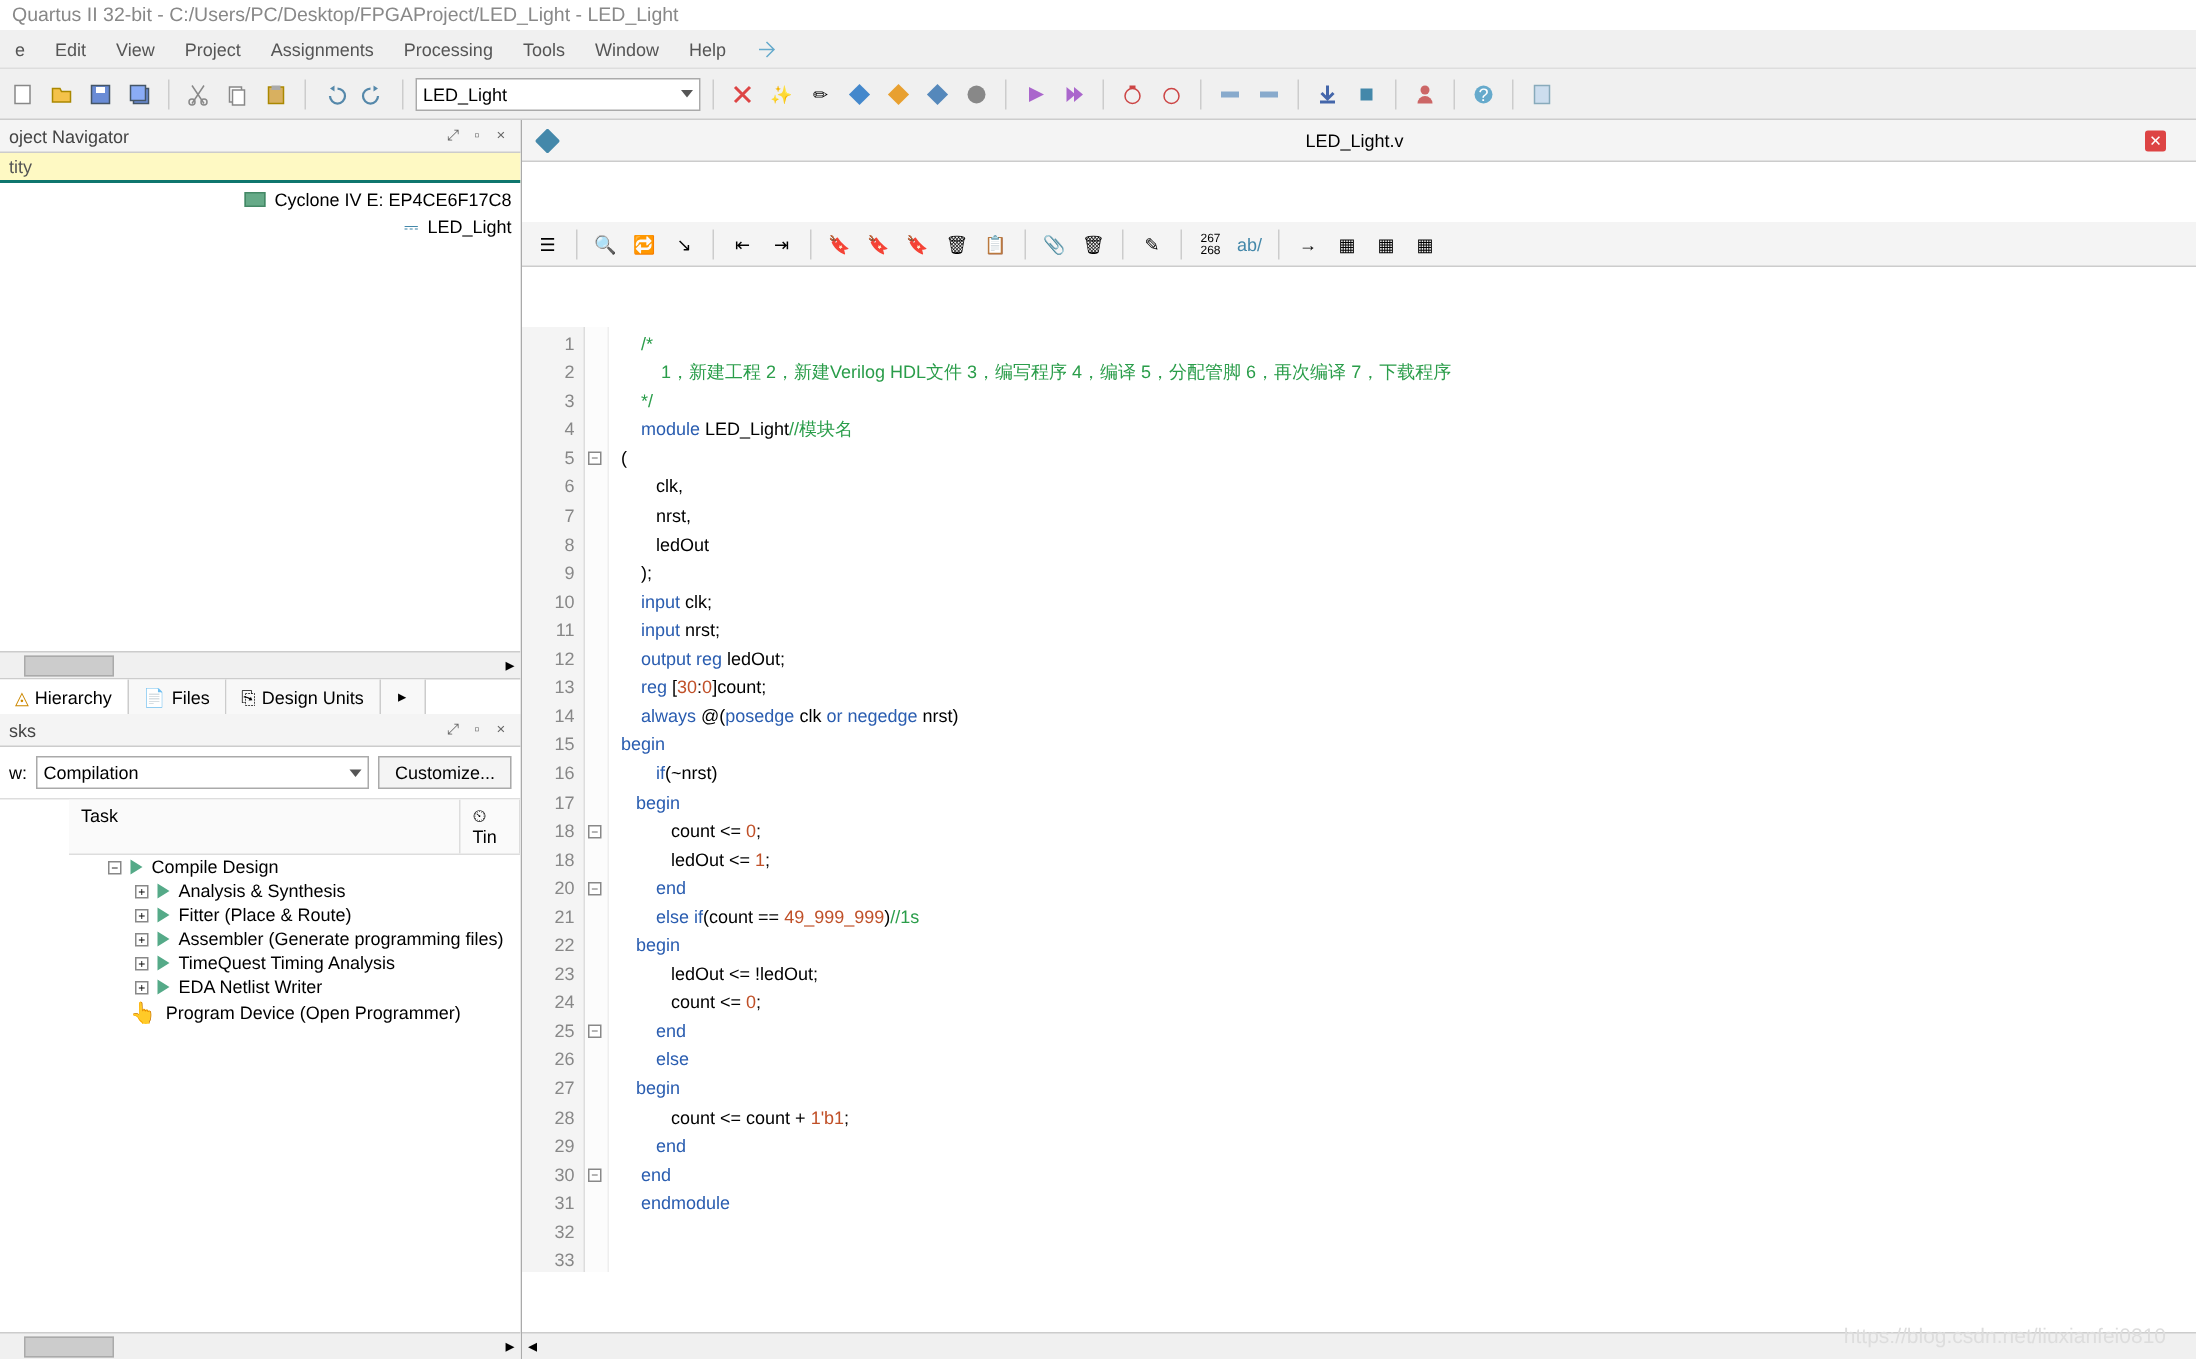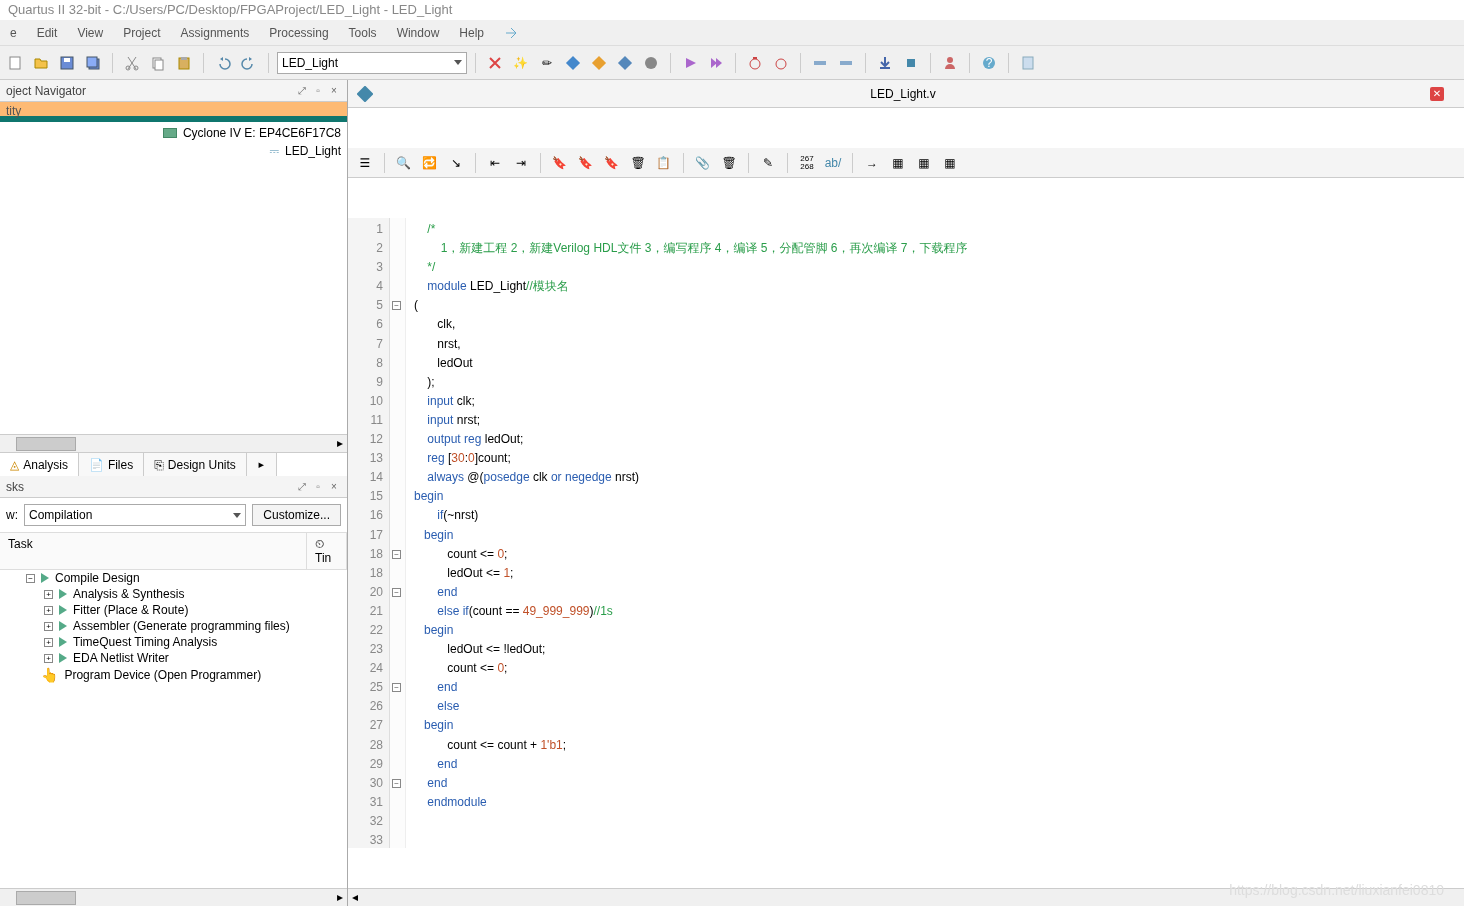--- a/index.html
+++ b/index.html
@@ -11,33 +11,33 @@
 .tbtn { width:22px; height:22px; display:flex; align-items:center; justify-content:center; border:1px solid transparent; cursor:default; }
 .tsep { width:1px; height:20px; background:#ccc; margin:0 4px; }
 .combo { height:22px; border:1px solid #aaa; background:#fff; padding:0 4px; display:flex; align-items:center; min-width:180px; justify-content:space-between; }
 .combo .arrow { border-left:4px solid transparent; border-right:4px solid transparent; border-top:5px solid #555; }
 .main { display:flex; height:826px; }
 .left-col { width:348px; display:flex; flex-direction:column; border-right:1px solid #aaa; }
 .panel-hdr { height:22px; background:#f4f4f4; border-bottom:1px solid #ccc; display:flex; align-items:center; padding:0 6px; justify-content:space-between; color:#444; }
 .panel-hdr .ctrls { display:flex; gap:2px; }
 .panel-hdr .ctrls span { width:14px; height:14px; display:flex; align-items:center; justify-content:center; font-size:10px; color:#666; cursor:default; }
 .nav-body { flex:0 0 374px; background:#fff; overflow:hidden; position:relative; }
-.nav-body .col-hdr { height:20px; border-bottom:6px solid #0f766e; padding:2px 6px; color:#555; background:#fdba74; }
+.nav-body .col-hdr { height:20px; border-bottom:2px solid #0f766e; padding:2px 6px; color:#555; background:#fef9c3; }
 .tree { padding:2px 0; }
 .tree-row { padding:2px 6px 2px 18px; display:flex; align-items:center; gap:6px;justify-content:flex-end; }
 .tree-row.child { padding-left:38px; }
 .chip { width:14px; height:10px; background:#6a8; border:1px solid #486; }
 .nav-tabs { height:24px; display:flex; border-top:1px solid #ccc; }
 .nav-tab { padding:4px 10px; border-right:1px solid #ccc; display:flex; align-items:center; gap:4px; background:#f8f8f8; font-size:11px; }
 .nav-tab.active { background:#fff; }
 .tasks-body { flex:1; background:#fff; display:flex; flex-direction:column; }
 .tasks-bar { padding:6px; display:flex; align-items:center; gap:6px; border-bottom:1px solid #ddd; }
 .tasks-bar .combo { flex:1; min-width:0; }
 .btn { padding:3px 10px; border:1px solid #aaa; background:#f4f4f4; }
-.task-table { flex:1; overflow:auto; }
+.task-table { flex:1; overflow:auto;margin-left:46px; }
 .task-hdr { display:flex; background:#fafafa; border-bottom:1px solid #ddd; }
 .task-hdr div { padding:4px 8px; border-right:1px solid #ddd; }
 .task-row { display:flex; align-items:center; padding:1px 4px 1px 26px; gap:6px; }
 .task-row.lvl1 { padding-left:44px; }
 .play { width:0; height:0; border-top:5px solid transparent; border-bottom:5px solid transparent; border-left:8px solid #5a8; }
 .hand { color:#c80; font-size:14px; }
 .right-col { flex:1; display:flex; flex-direction:column; background:#fff;gap:40px; }
 .doc-tabs { height:28px; display:flex; align-items:center; background:#f4f4f4; border-bottom:1px solid #ccc; }
 .doc-tab-space { flex:1; display:flex; justify-content:center; align-items:center; gap:8px; padding:0 20px; }
 .close-x { width:14px; height:14px; background:#d44; color:#fff; display:flex; align-items:center; justify-content:center; font-size:10px; border-radius:2px; margin-left:auto; margin-right:20px; cursor:default; }
@@ -260,21 +260,21 @@
             <span>LED_Light</span>
           </div>
       </div>
       <div class="scroll-h">
           <div class="thumb"></div>
           <span style="position:absolute;right:4px;top:1px">▸</span>
         </div>
       <div class="nav-tabs" style="position:absolute;bottom:0;left:0;right:0">
         <div class="nav-tab active">
             <span style="color:#c80">◬</span>
-            <span>Analysis</span>
+            <span>Hierarchy</span>
           </div>
         <div class="nav-tab">
             <span>📄</span>
             <span>Files</span>
           </div>
         <div class="nav-tab">
             <span>⎘</span>
             <span>Design Units</span>
           </div>
         <div class="nav-tab" style="flex:0 0 30px;justify-content:center">▸</div>

